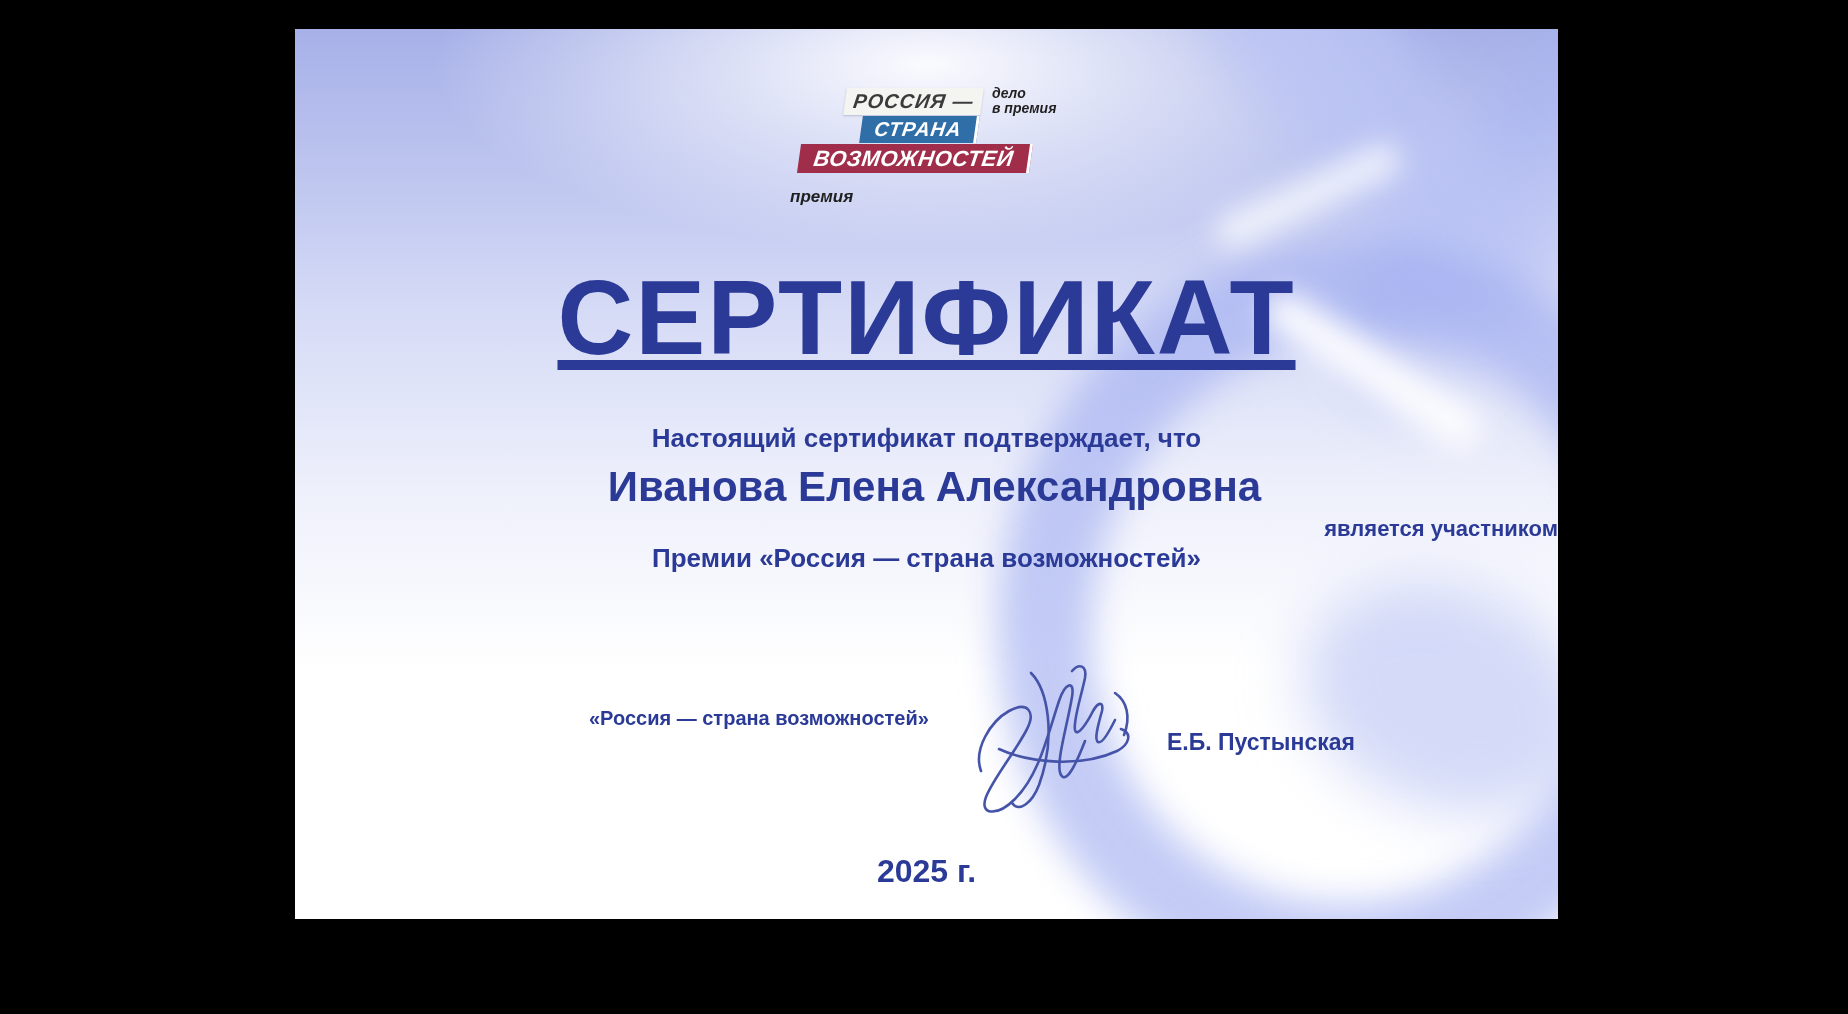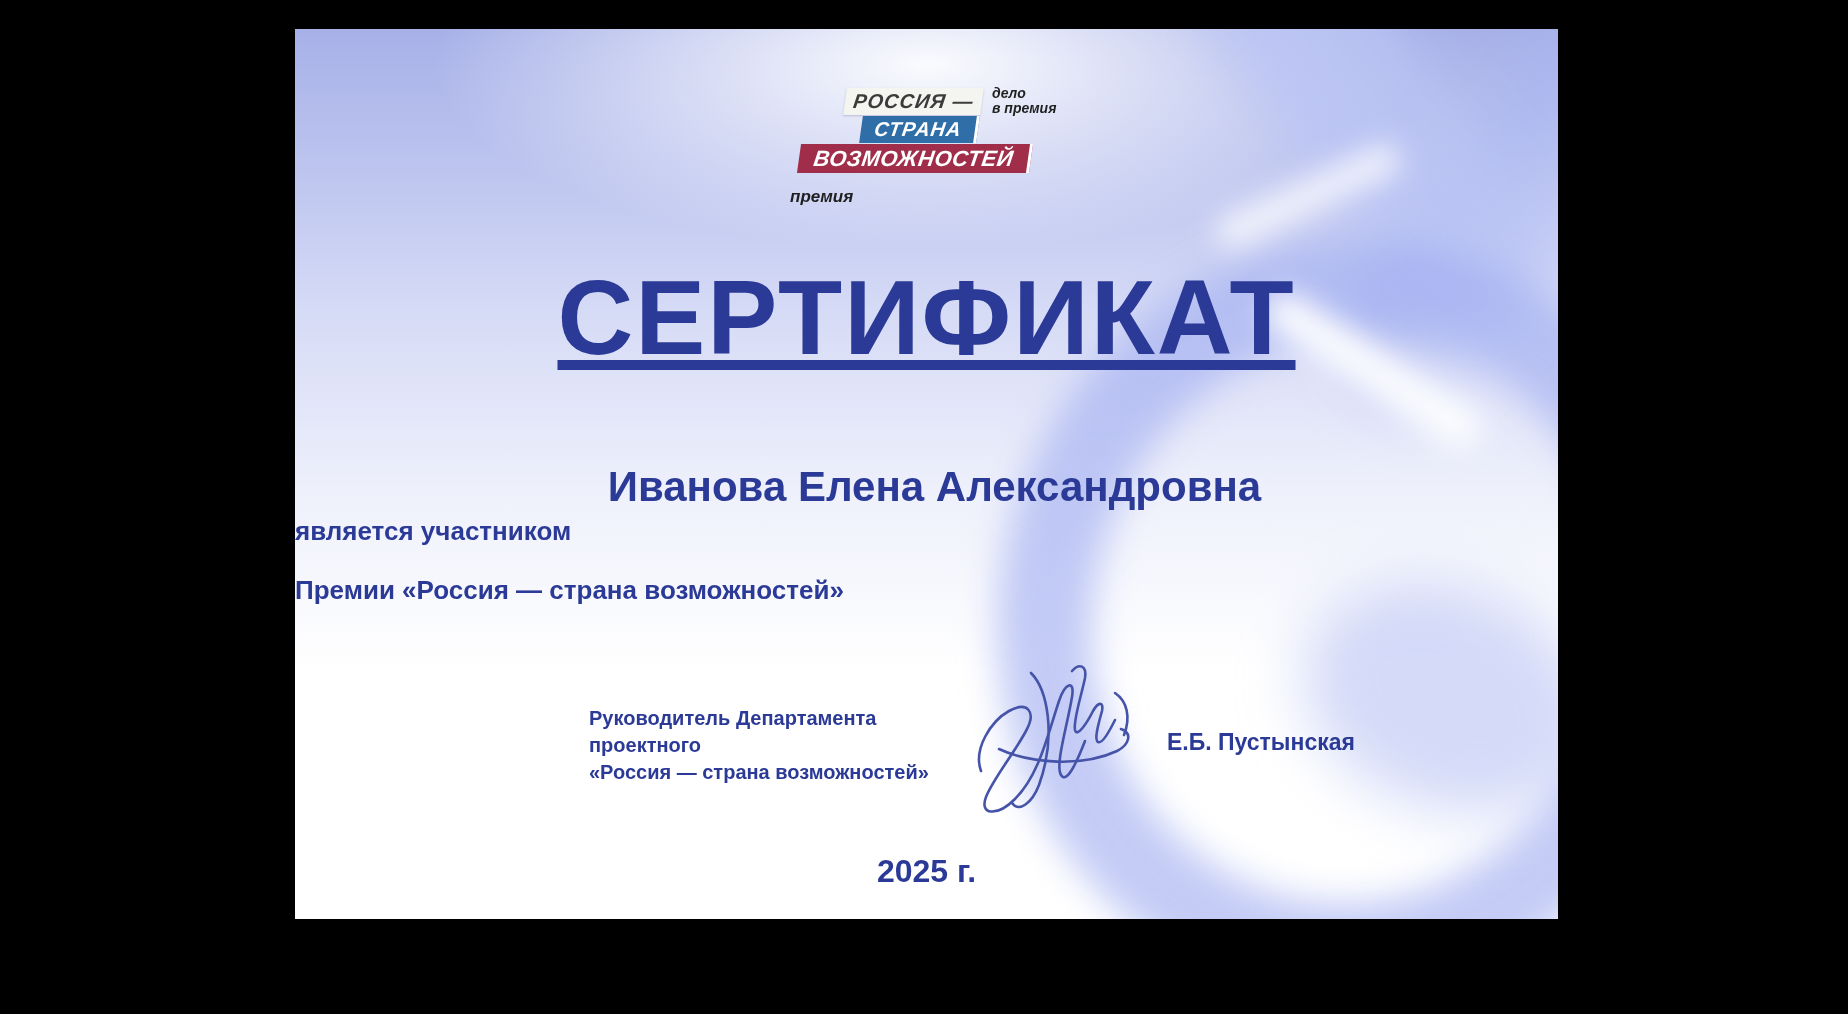--- a/index.html
+++ b/index.html
@@ -53,24 +53,24 @@
   .logo-tagline{position:absolute;left:697px;top:57px;color:#1f1f1f;font-size:14px;
     font-weight:bold;line-height:15px;text-align:left;font-style:italic;}
   .logo-premia{position:absolute;left:495px;top:158px;color:#1f1f1f;font-size:17px;font-weight:bold;font-style:italic;}
   
   .cert-title{position:absolute;left:0;right:0;top:236px;text-align:center;
     color:#2b3a97;font-size:105px;font-weight:bold;letter-spacing:2px;line-height:1;text-decoration:underline;}
   .cert-intro{position:absolute;left:0;right:0;top:394px;text-align:center;
     color:#2b3a97;font-size:26px;font-weight:bold;}
   .cert-name{position:absolute;left:0;right:0;top:434px;text-align:center;
     color:#2b3a97;font-size:42px;font-weight:bold;padding-left:16px;}
-  .cert-status1{position:absolute;left:0;right:0;top:487px;text-align:left;
+  .cert-status1{position:absolute;left:0;right:0;top:487px;text-align:right;
+    color:#2b3a97;font-size:22px;font-weight:bold;}
+  .cert-status2{position:absolute;left:0;right:0;top:514px;text-align:center;
     color:#2b3a97;font-size:26px;font-weight:bold;}
-  .cert-status2{position:absolute;left:0;right:0;top:514px;
-    color:#2b3a97;font-size:26px;font-weight:bold;margin-top:32px;}
   .position-block{position:absolute;left:294px;top:676px;width:380px;text-align:left;
     color:#2b3a97;font-size:20px;font-weight:bold;line-height:27px;}
   .position-block span{display:block;}
   .signature{position:absolute;left:676px;top:622px;width:180px;height:175px;}
   .signer-name{position:absolute;left:872px;top:700px;color:#2b3a97;font-size:23px;font-weight:bold;}
   .cert-year{position:absolute;left:0;right:0;top:824px;text-align:center;
     color:#2b3a97;font-size:32px;font-weight:bold;}
 </style>
 </head>
 <body>
@@ -96,26 +96,26 @@
     </div>
     <div class="badge badge-mid">
       <span>СТРАНА</span>
     </div>
     <div class="badge badge-bot">
       <span>ВОЗМОЖНОСТЕЙ</span>
     </div>
     <div class="logo-premia">премия</div>
 
     <div class="cert-title">СЕРТИФИКАТ</div>
+    <div class="cert-intro">Настоящий сертификат подтверждает, что</div>
     <div class="cert-name">Иванова Елена Александровна</div>
     <div class="cert-status1">является участником</div>
     <div class="cert-status2">Премии «Россия — страна возможностей»</div>
 
     <div class="position-block">
-      <span>Руководитель Департамента проектного</span>
       <span>«Россия — страна возможностей»</span>
     </div>
 
     <svg class="signature" viewBox="0 0 180 175" fill="none">
       <g stroke="#4553a8" stroke-width="2.6" stroke-linecap="round" fill="none">
         <path d="M10,120 C2,98 20,70 38,60 C56,50 66,60 55,80 C42,104 22,128 15,146 C8,164 26,166 44,148 C68,124 76,86 88,50 C94,32 104,28 101,46 C96,76 84,114 90,124 C96,134 107,108 114,90"></path>
         <path d="M60,22 C76,38 86,84 68,134 C61,152 48,162 41,152"></path>
         <path d="M101,20 C108,12 116,14 114,27 C110,46 102,70 104,79 C106,87 116,72 122,60 C127,51 133,50 131,60 C127,74 123,89 127,91 C131,93 138,81 144,69"></path>
         <path d="M28,98 C60,113 112,116 146,100 C158,94 162,82 150,78"></path>
         <path d="M144,42 C156,50 160,66 153,84"></path>

